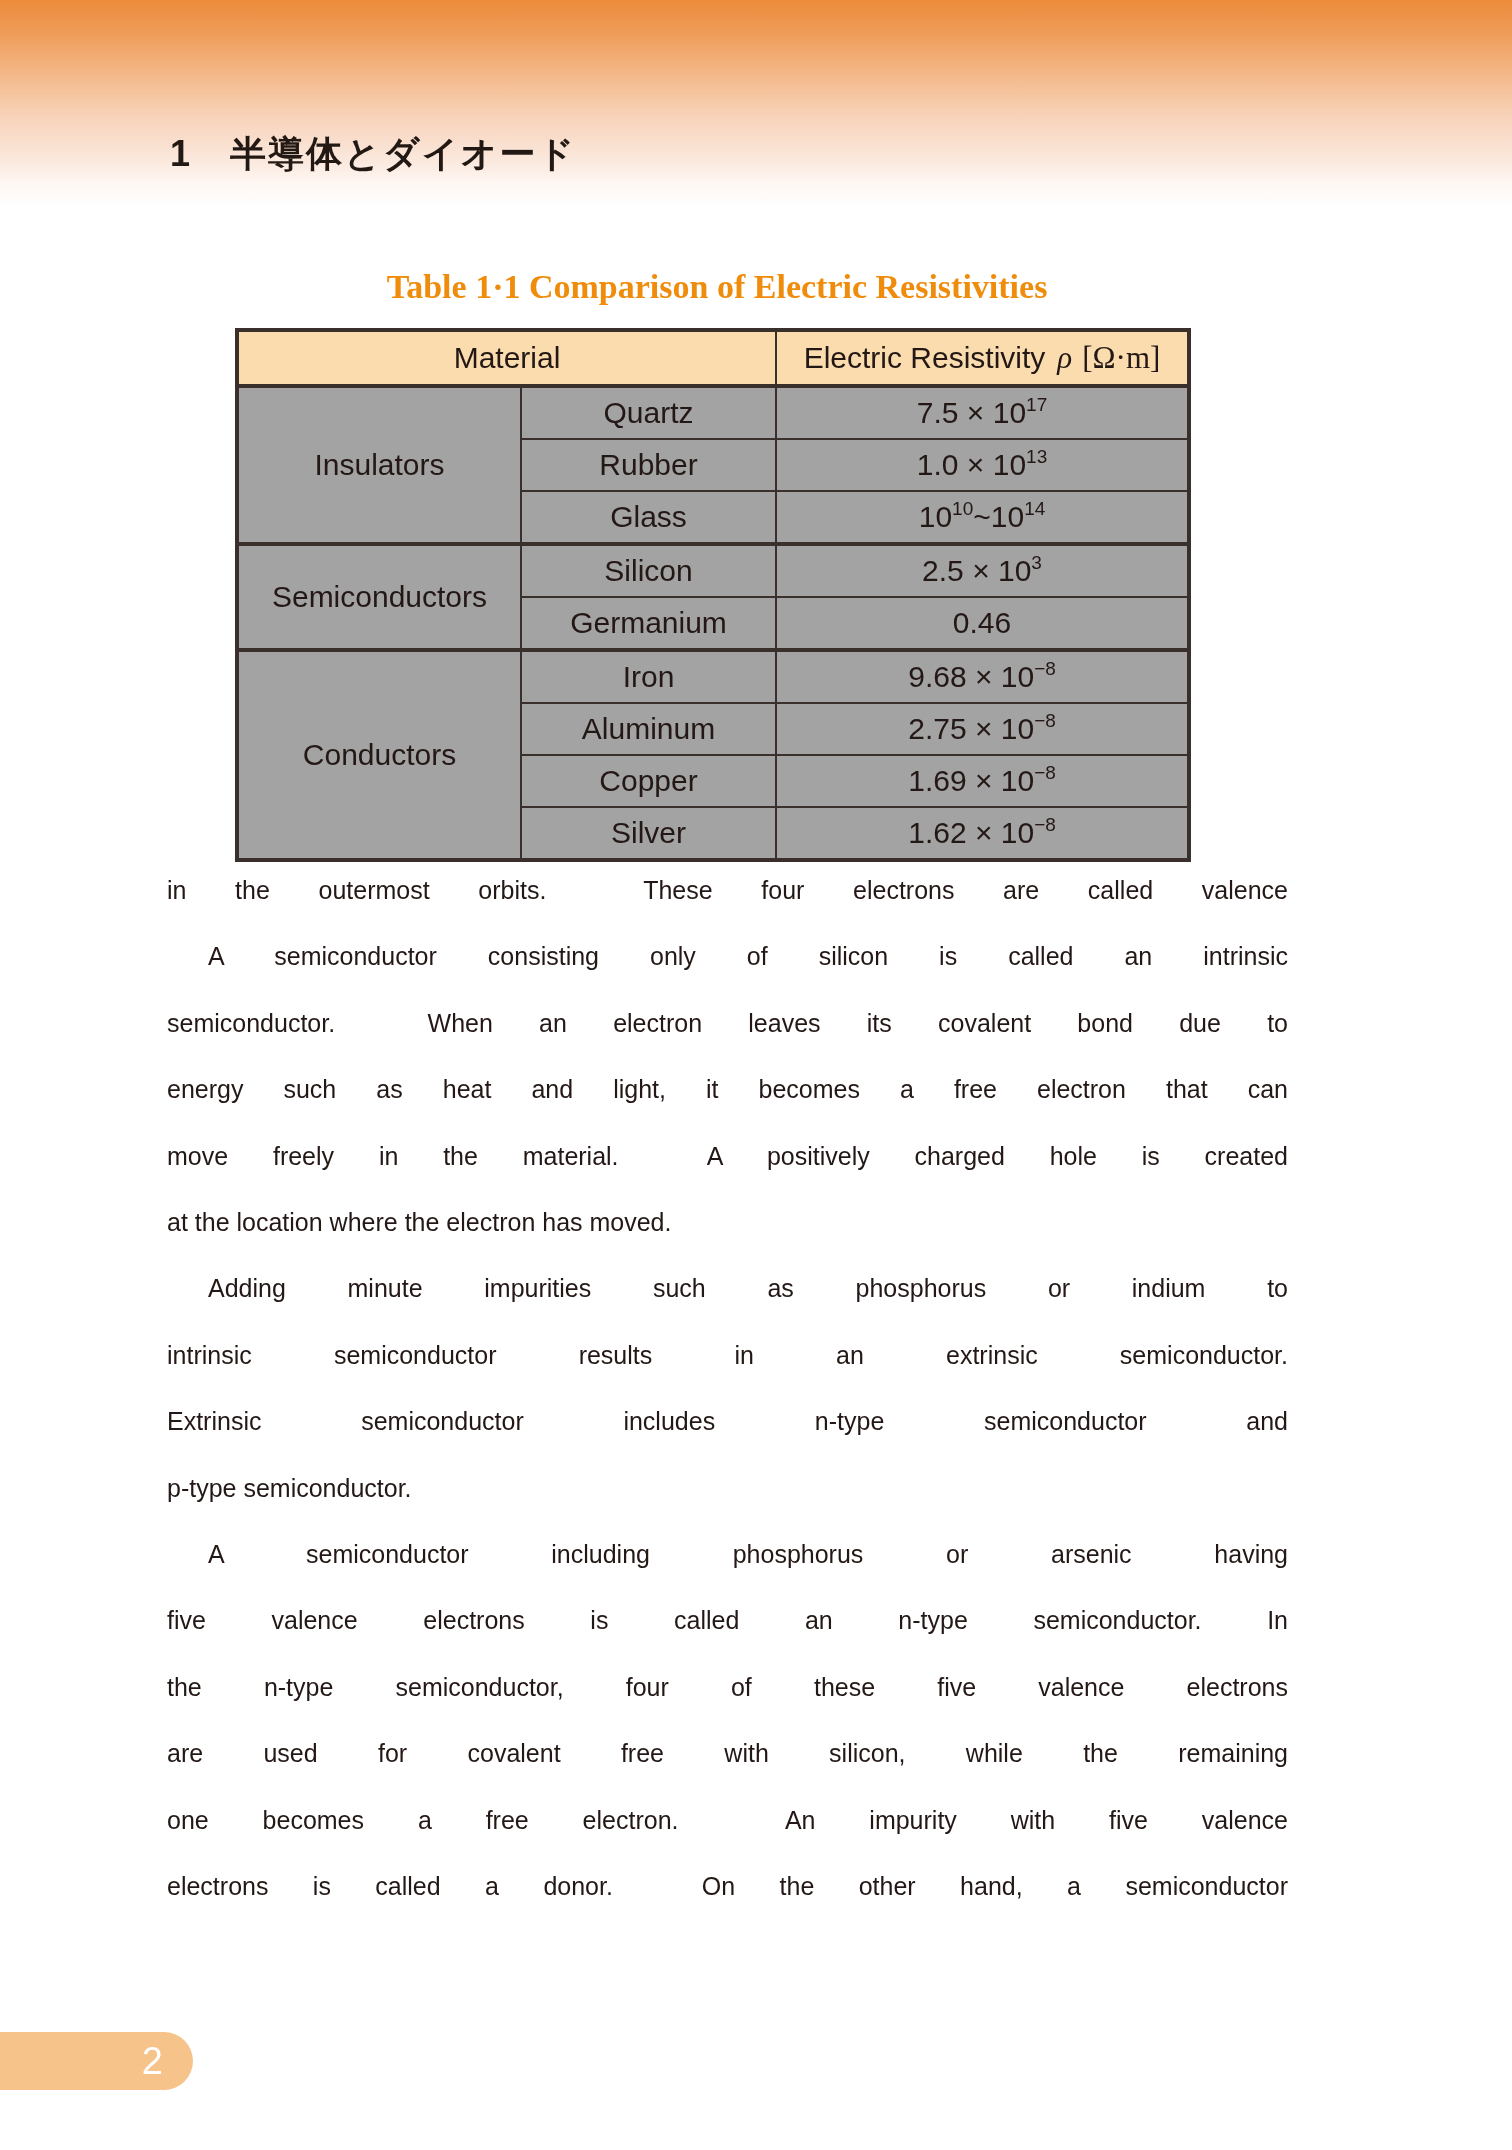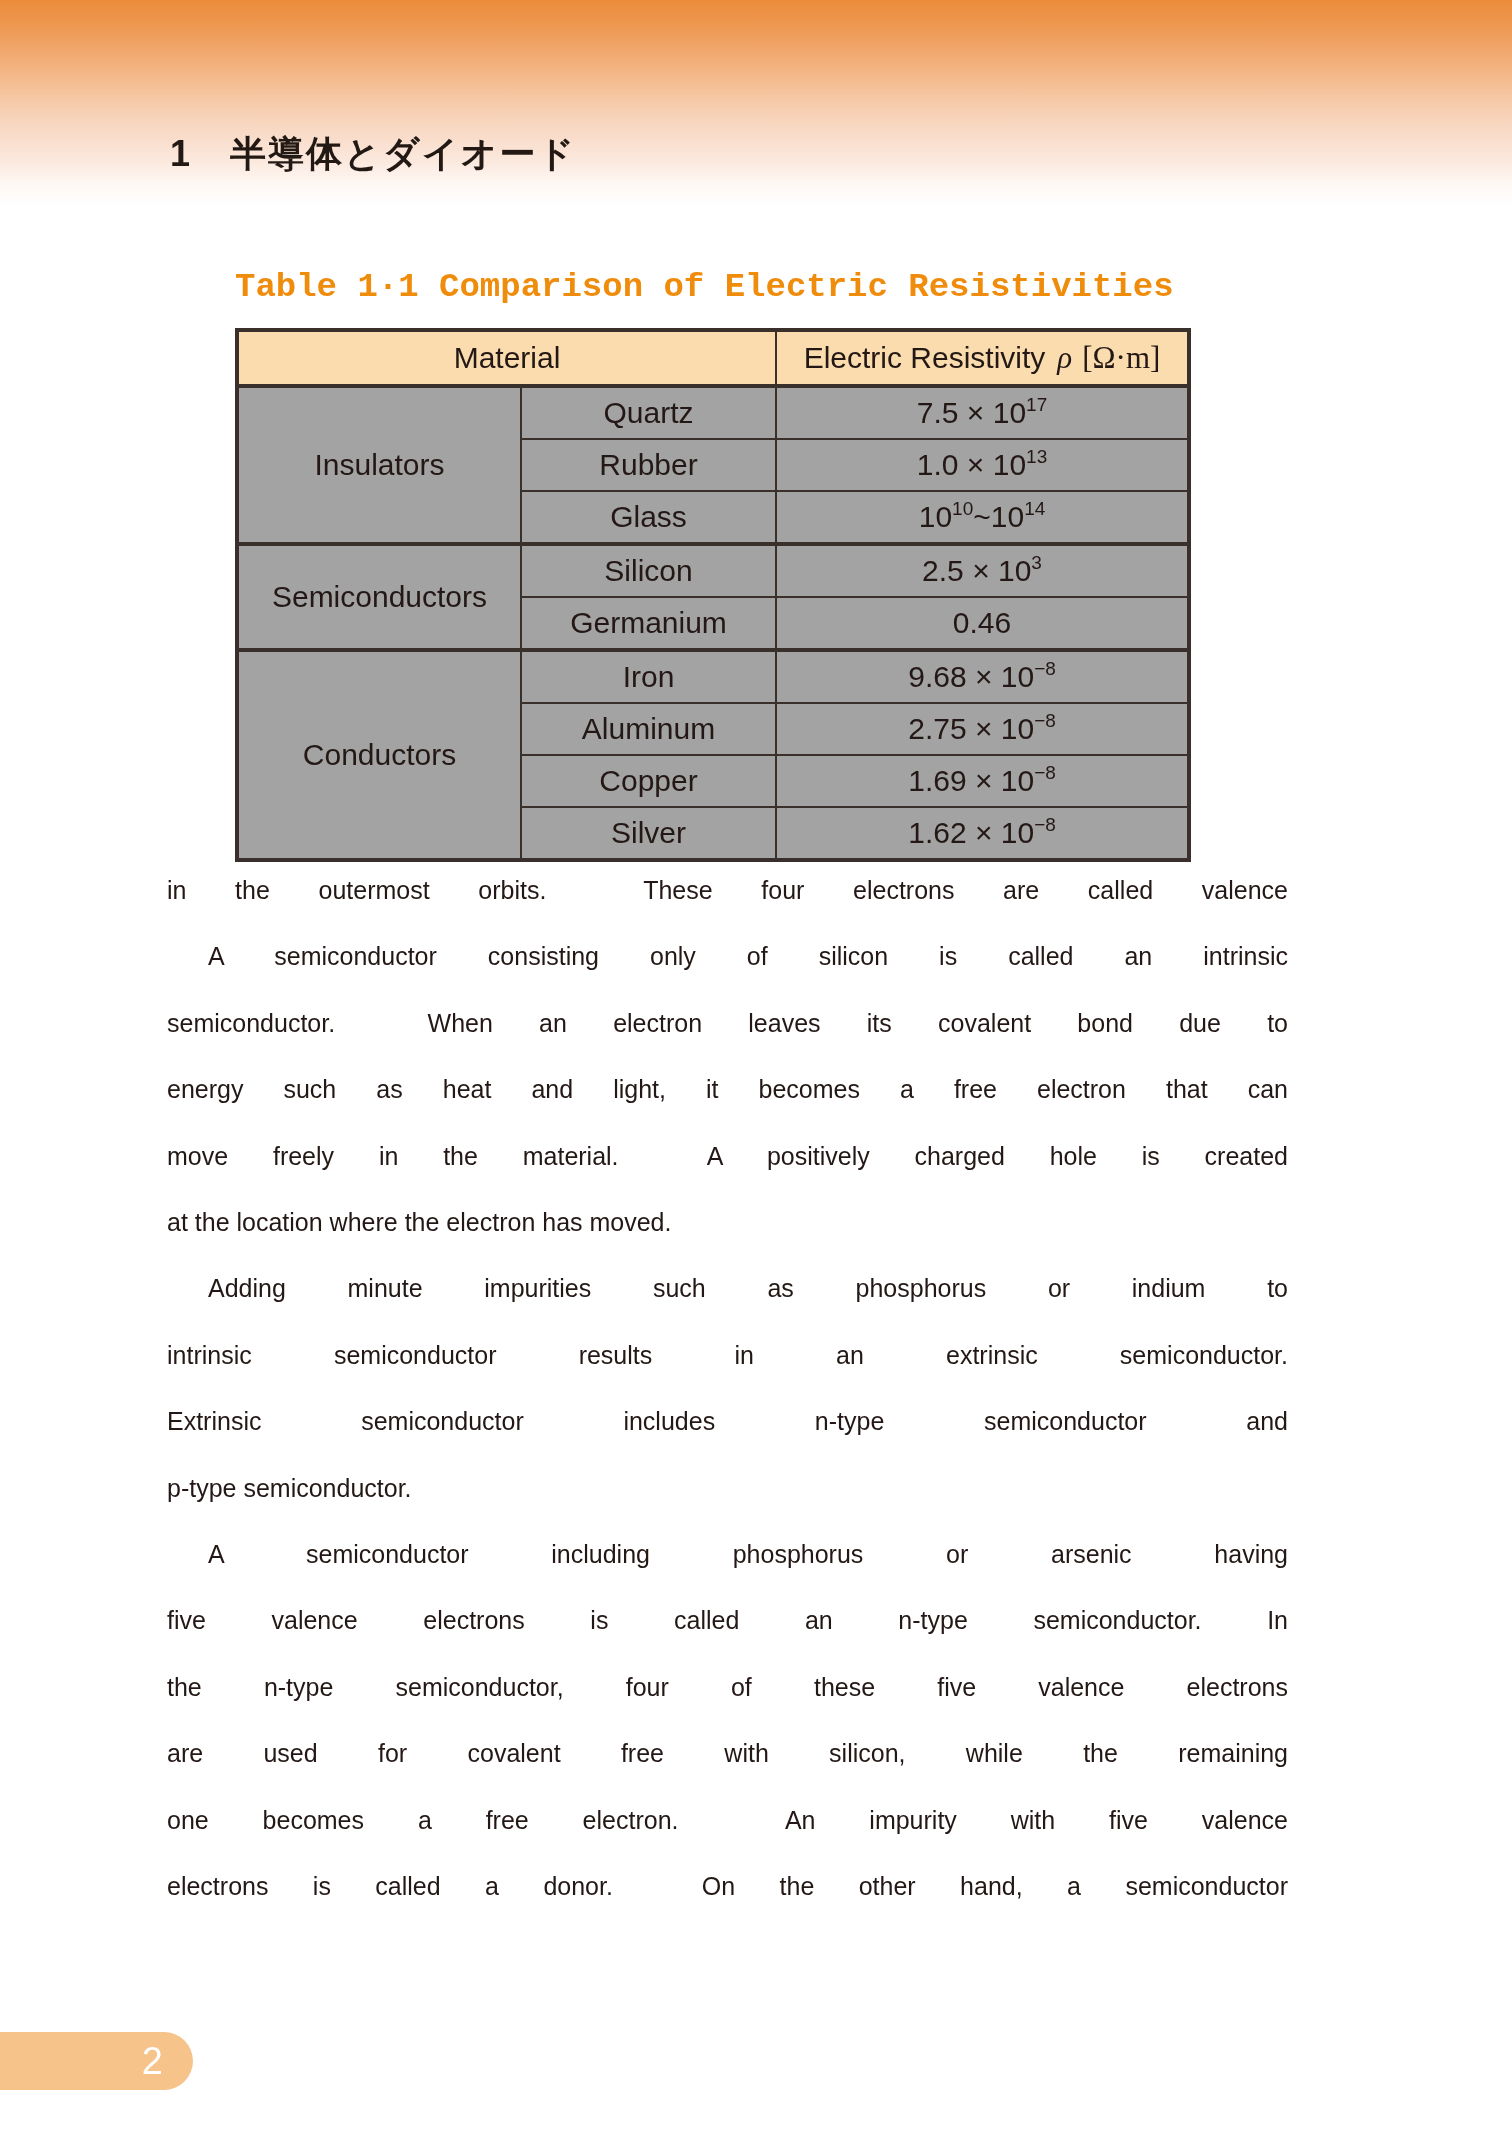--- a/index.html
+++ b/index.html
@@ -12,22 +12,22 @@
     position:absolute; left:0; top:0; width:100%; height:206px;
     background:linear-gradient(to bottom,
       #ec8c3b 0px, #ee9a55 30px, #f3b583 70px, #f7d2b8 115px,
       #fbe8dd 160px, #fef8f4 185px, #ffffff 206px);
   }
   .chapter {
     position:absolute; left:170px; top:132px; font-size:36px; font-weight:bold;
     color:#221914; letter-spacing:2px; line-height:44px;
   }
   .table-title {
-    position:absolute; left:235px; top:268px; width:952px; text-align:left;
-    font-family:Liberation Mono, monospace; font-weight:bold;
+    position:absolute; left:241px; top:268px; width:952px; text-align:center;
+    font-family:Liberation Serif, serif; font-weight:bold;
     font-size:34px; color:#f08c0c;
   }
   table.res {
     position:absolute; left:235px; top:328px; width:952px;
     border-collapse:collapse; table-layout:fixed;
     font-size:30px; color:#231815;
   }
   table.res td, table.res th {
     border:2px solid #39302b; text-align:center; vertical-align:middle;
     padding:0; font-weight:normal; overflow:hidden;

